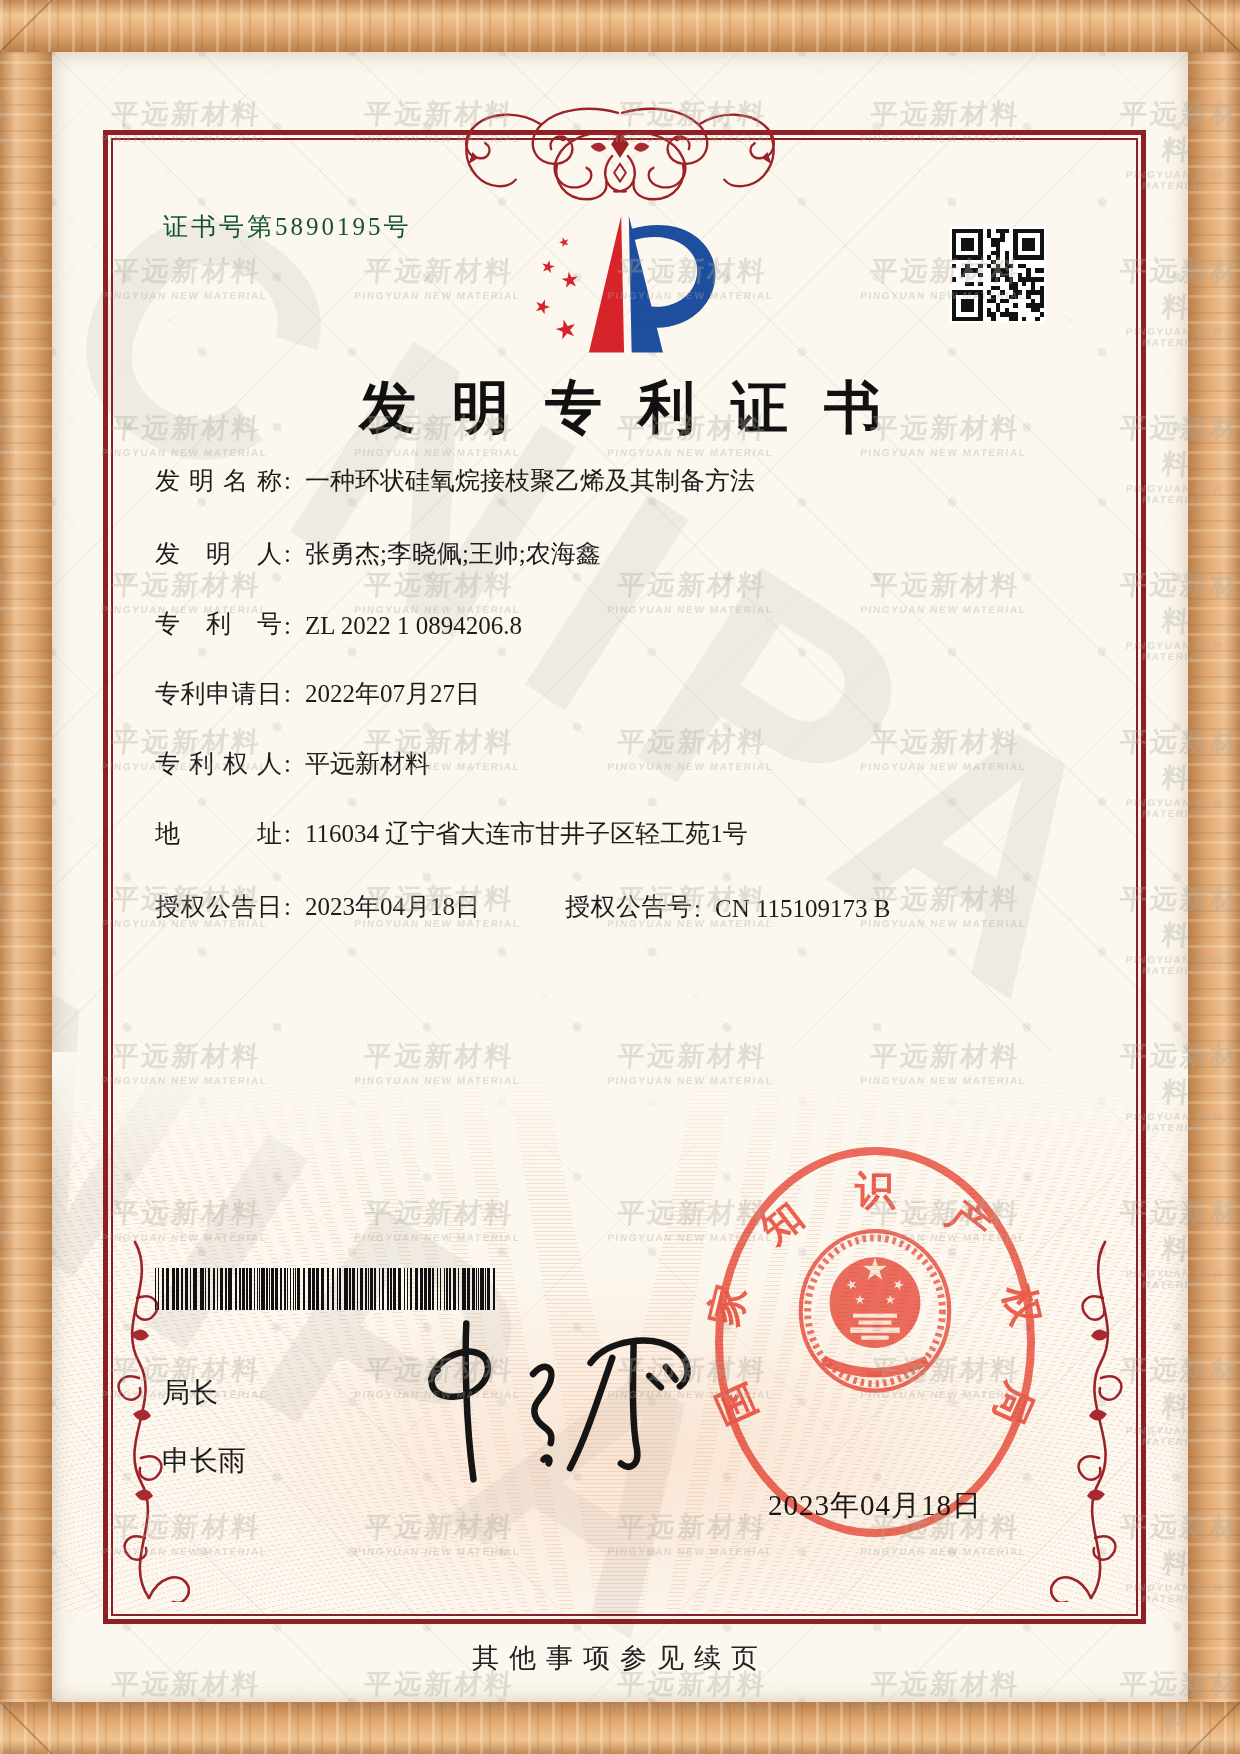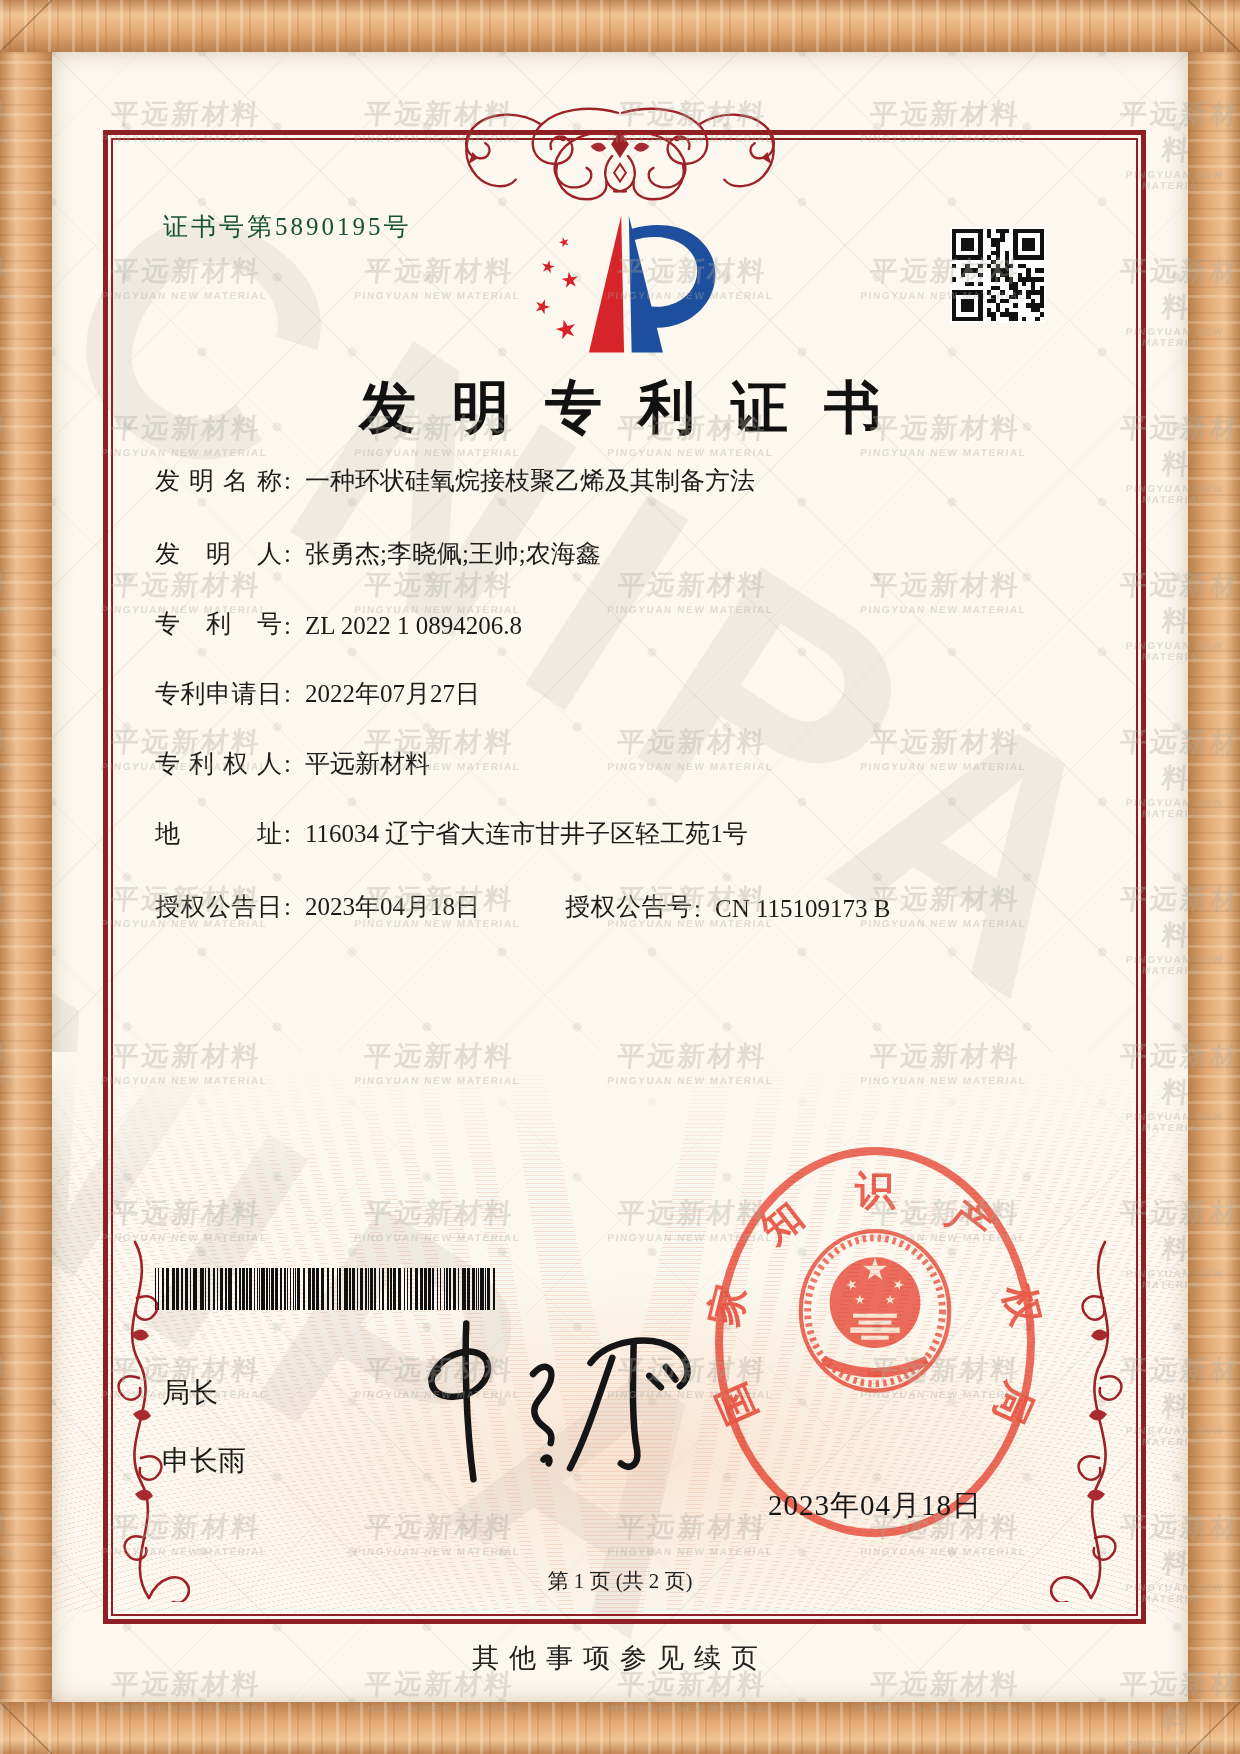--- a/index.html
+++ b/index.html
@@ -562,21 +562,20 @@
           <path d="M50,76 C58,50 98,42 106,60 C113,78 92,98 66,94 C48,91 46,74 57,67"></path>
           <path d="M152,76 C164,64 174,70 169,84 C163,100 148,104 152,118 C156,132 171,130 166,146"></path>
           <path d="M158,162 c3,-4 8,-1 5,4"></path>
           <path d="M210,68 C228,46 272,42 294,58 C310,70 310,88 298,96"></path>
           <path d="M254,52 C251,92 248,132 252,158 C253,172 244,178 235,170"></path>
           <path d="M232,64 C218,98 202,142 184,172"></path>
           <path d="M268,84 l11,12 M285,76 l9,13"></path>
         </g>
       </svg>
 
-      <div class="pageind">第 1 页 (共 2 页)</div>
       <div class="footnote">其他事项参见续页</div>
     </div>
 
     <div class="seal sealring">
       <div class="ringline"></div>
       <svg class="emblem" width="165" height="180" viewBox="0 0 120 130">
         <ellipse cx="60" cy="62" rx="54" ry="58" fill="none" stroke="rgba(235,86,70,.92)" stroke-width="3"></ellipse>
         <ellipse cx="60" cy="62" rx="49" ry="53" fill="none" stroke="rgba(235,86,70,.85)" stroke-width="5" stroke-dasharray="2.5 3"></ellipse>
         <circle cx="60" cy="56" r="33" fill="rgba(235,86,70,.92)"></circle>
         <g fill="#fbeee6">

